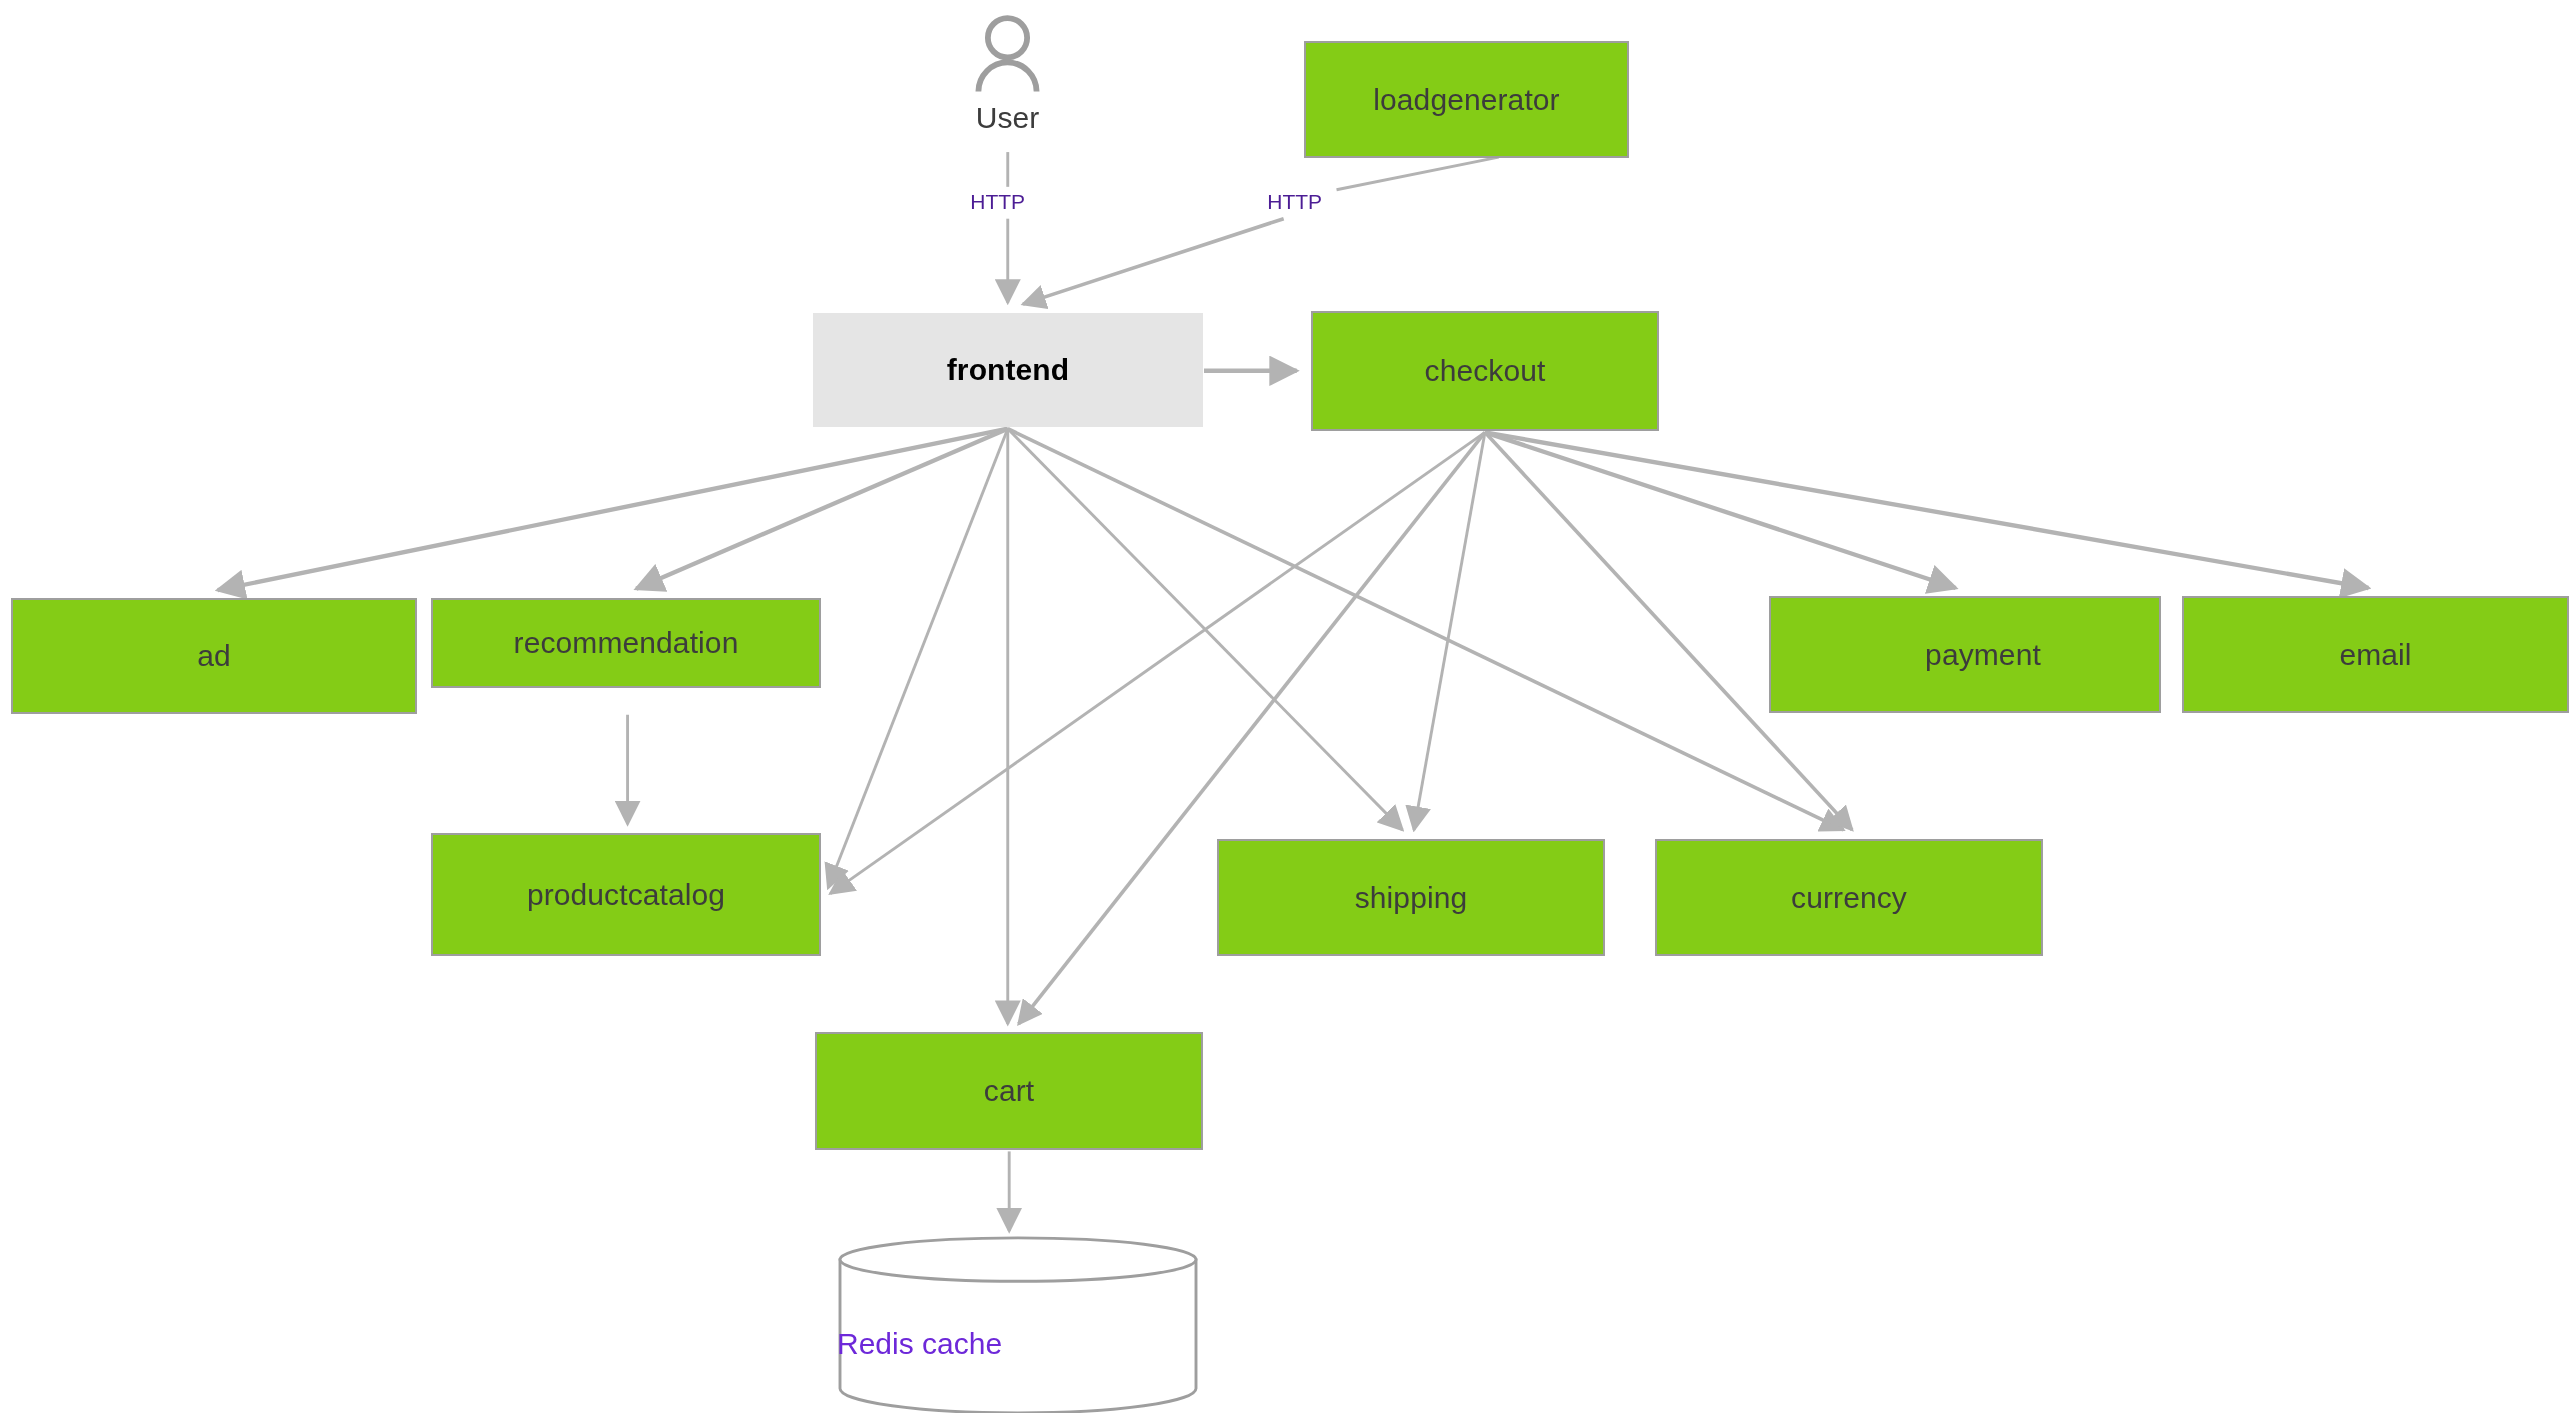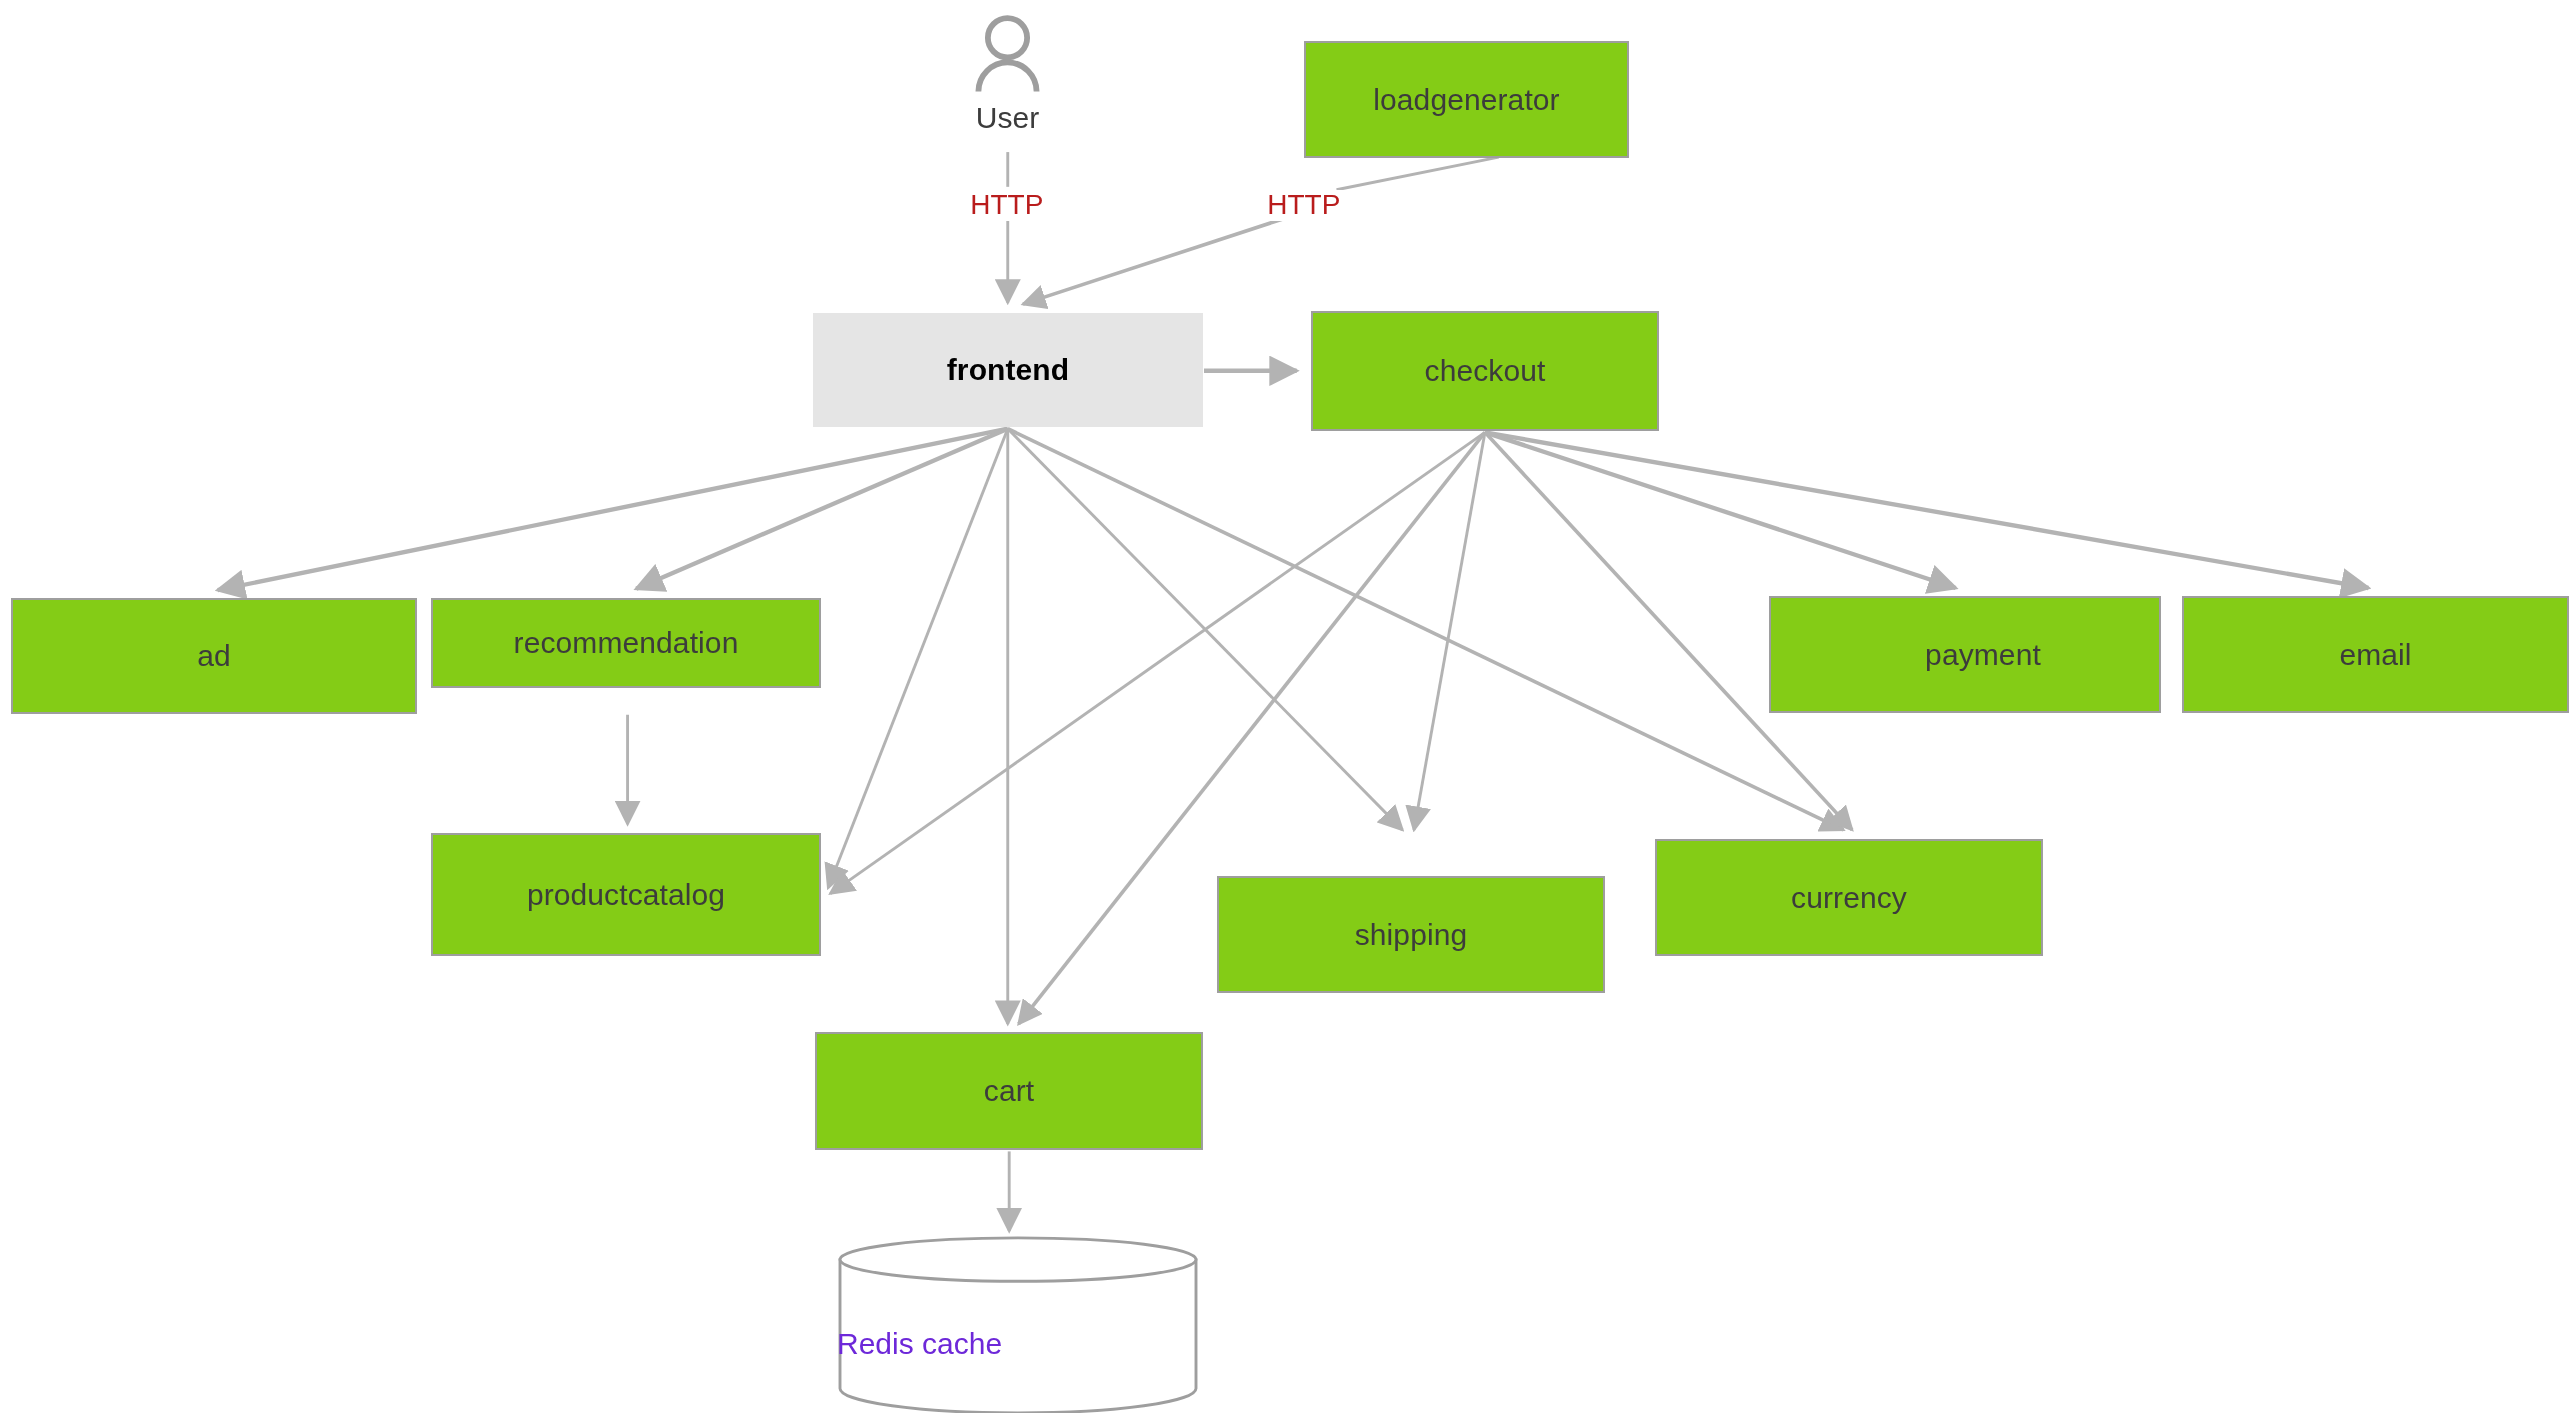--- a/index.html
+++ b/index.html
@@ -45,22 +45,22 @@
     color: #000000;
     font-weight: 700;
     align-items: center;
   }
   .node-label {
     white-space: nowrap;
     line-height: 1;
   }
   .edge-label {
     position: absolute;
-    color: #b91c1c;
-    font-size: 28px;
+    color: #4c1d95;
+    font-size: 21px;
     line-height: 1;
     white-space: nowrap;
     background: #ffffff;
     padding: 1.4px 4.3px;
   }
   .actor {
     position: absolute;
     display: flex;
     flex-direction: column;
     align-items: center;
@@ -166,21 +166,21 @@
   </div>
 
   <div class="node" style="left:2182px; top:596px; width:387px; height:117px;">
     <span class="node-label">email</span>
   </div>
 
   <div class="node" style="left:431px; top:833px; width:390px; height:123px;">
     <span class="node-label">productcatalog</span>
   </div>
 
-  <div class="node" style="left:1217px; top:876px; width:388px; height:117px;">
+  <div class="node" style="left:1217px; top:839px; width:388px; height:117px;">
     <span class="node-label">shipping</span>
   </div>
 
   <div class="node" style="left:815px; top:1032px; width:388px; height:118px;">
     <span class="node-label">cart</span>
   </div>
 
   <div class="node" style="left:1655px; top:839px; width:388px; height:117px;">
     <span class="node-label">currency</span>
   </div>

